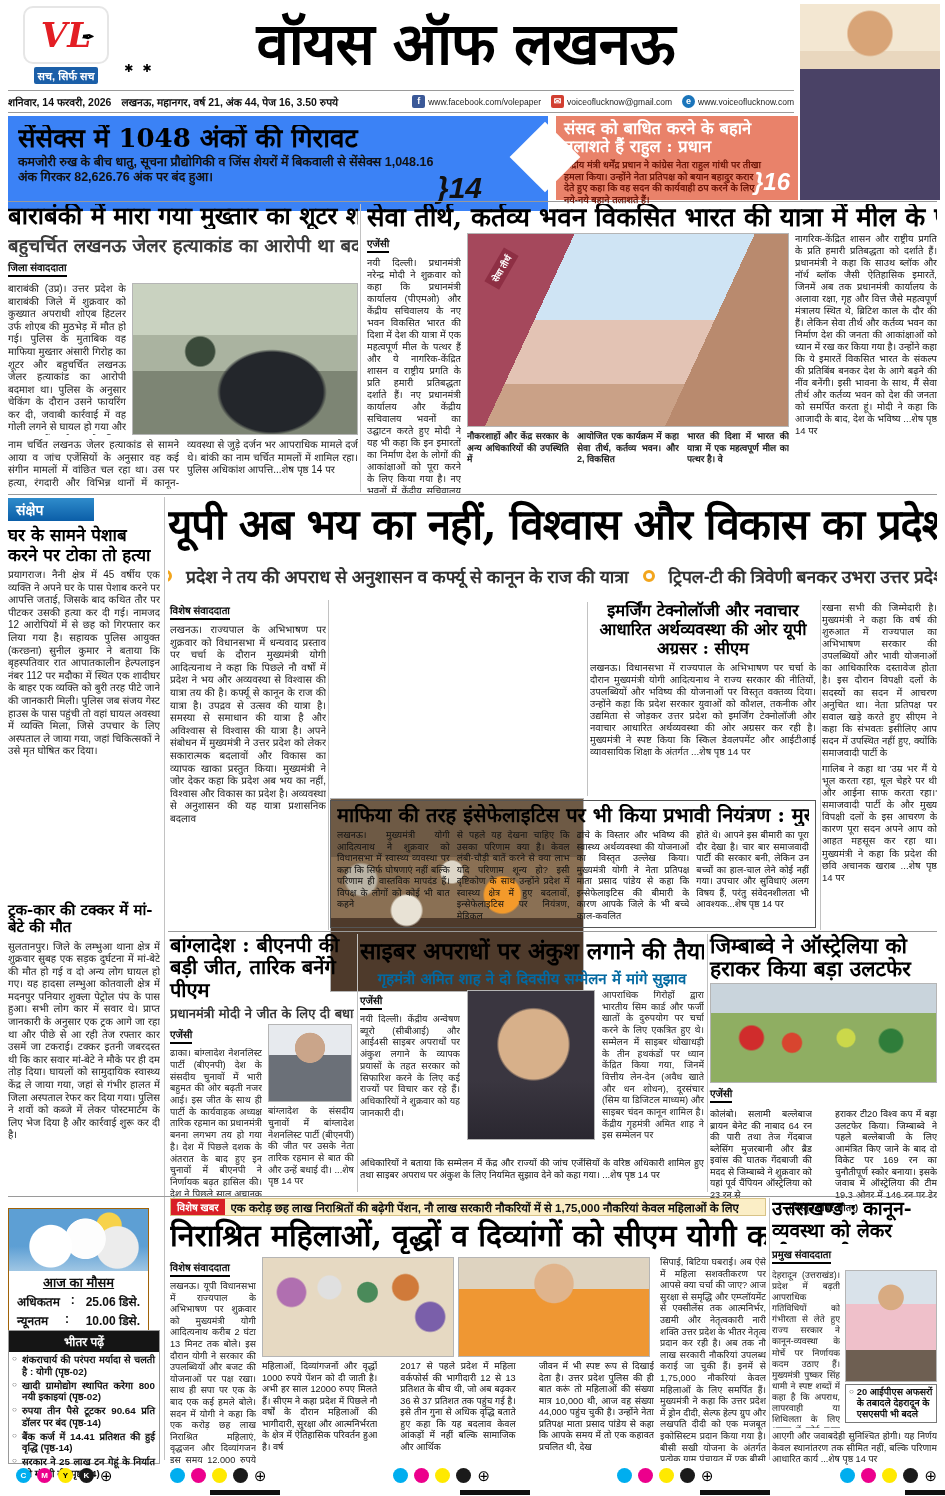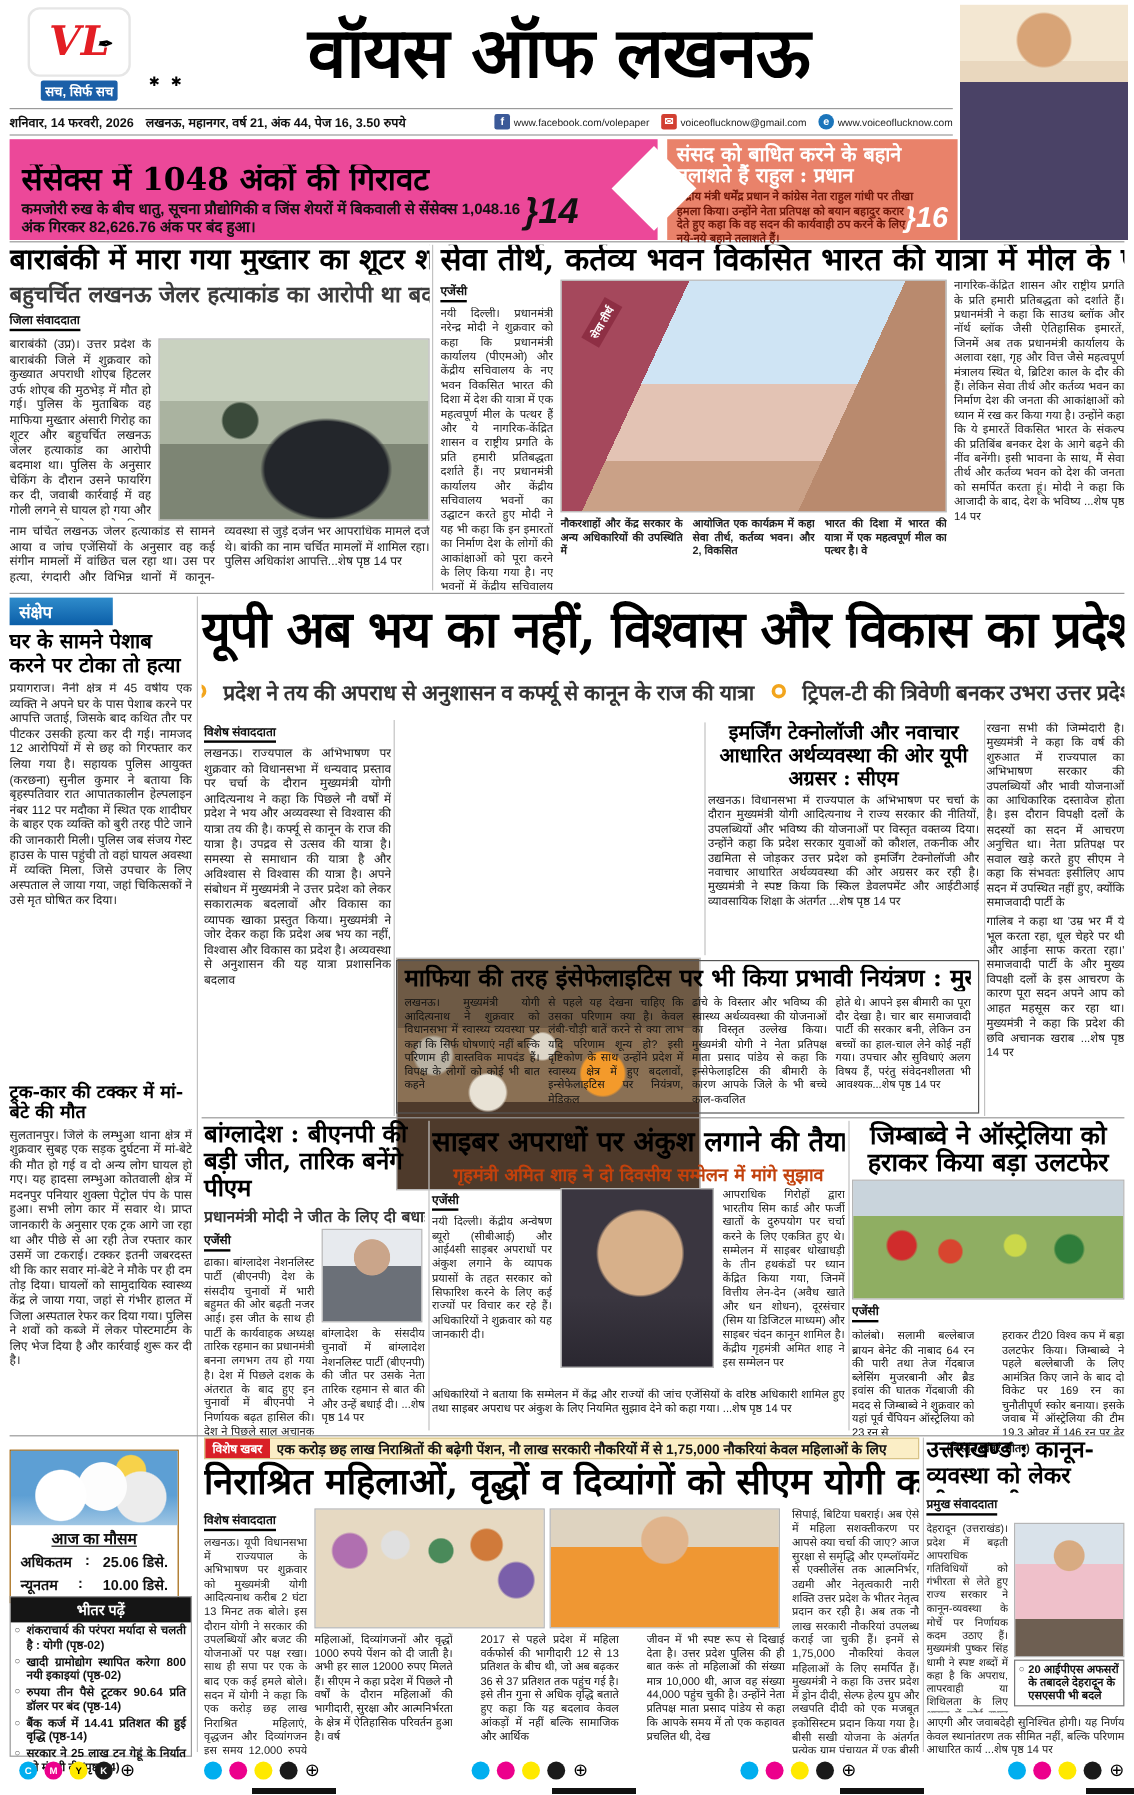--- a/index.html
+++ b/index.html
@@ -25,21 +25,21 @@
 .soc{display:flex;align-items:center;gap:3px}
 .ic{width:13px;height:13px;display:inline-block;text-align:center;font:bold 9px/13px "Liberation Sans",sans-serif;color:#fff;border-radius:2px}
 .ic.fb{background:#3b5998}
 .ic.mail{background:#d23f31}
 .ic.web{background:#1b75bb;border-radius:50%}
 .ph{position:relative;overflow:hidden;border:1px solid #b5b5b5;background:#cfcfcf}
 .ph-pradhan{left:800px;top:4px;width:140px;height:196px;border:none;background:
  radial-gradient(circle at 50% 15%,#d8a477 0 12%,rgba(0,0,0,0) 13%),
  linear-gradient(180deg,#f3e7d2 0 24%,#e9d7be 24% 33%,#4a4266 33% 100%)}
 
-.teaser-sensex{left:8px;top:116px;width:540px;height:84px;background:#ec4899;padding:21px 10px;position:absolute}
+.teaser-sensex{left:8px;top:116px;width:540px;height:95px;background:#3b82f6;padding:9px 10px;position:absolute}
 .sensex-hl{font-size:26px;line-height:1.05;font-weight:bold;white-space:nowrap;overflow:hidden}
 .sensex-tx{font-size:12.5px;font-weight:bold;line-height:1.2;width:420px;margin-top:3px;font-family:"Liberation Sans",sans-serif}
 .page-ref{position:absolute;font-style:italic;font-weight:bold}
 .sensex-ref{right:66px;bottom:6px;font-size:30px}
 .diamond{left:520px;top:132px;width:50px;height:50px;background:#fff;transform:rotate(45deg);z-index:2}
 .teaser-parl{left:556px;top:116px;width:242px;height:84px;background:#e9826a;padding:4px 8px;position:absolute;z-index:1}
 .parl-hl{font-size:16.5px;line-height:1.1;font-weight:bold;color:#fff}
 .parl-tx{font-size:9.5px;line-height:1.22;color:#6e1608;font-weight:bold;margin-top:3px;width:200px}
 .parl-ref{right:8px;bottom:4px;font-size:24px;color:#fff}
 
@@ -105,32 +105,32 @@
 .bg-grid{display:flex;gap:6px;margin-top:2px}
 .bg-grid .bt{font-size:9.3px}
 .bg-left{width:92px;flex:none}
 .bg-left .bt{height:168px}
 .ph-tarique{width:84px;height:78px;background:
  radial-gradient(circle at 50% 30%,#caa58a 0 22%,rgba(0,0,0,0) 23%),
  linear-gradient(180deg,#e7eaee 0 40%,#6b7078 40% 100%)}
 .bg-right .bt{height:88px;margin-top:4px}
 .cyber{left:360px;top:934px;width:344px;height:260px}
 .cy-hl{font-size:23px;text-align:center;white-space:nowrap;overflow:hidden}
-.cy-sub{font-size:15px;text-align:center;color:#c2410c;white-space:nowrap;overflow:hidden;margin-top:2px}
+.cy-sub{font-size:15px;text-align:center;color:#0369a1;white-space:nowrap;overflow:hidden;margin-top:2px}
 .cy-grid{display:flex;gap:7px;margin-top:2px}
 .cy-c1{width:100px;flex:none}
 .cy-c1 .bt{font-size:9.3px;height:140px}
 .ph-shah{width:128px;height:150px;flex:none;background:
  radial-gradient(circle at 52% 36%,#d7b08a 0 30%,rgba(0,0,0,0) 32%),
  linear-gradient(180deg,#3a3640 0 60%,#2a2730 100%)}
 .cy-c3{flex:1}
 .cy-c3 .bt{font-size:9.3px;height:160px}
 .cy-cap{font-size:9.3px;line-height:1.25;text-align:justify;margin-top:4px;height:40px;overflow:hidden}
 .zimbabwe{left:710px;top:934px;width:227px;height:260px}
-.zw-hl{font-size:21px;text-align:center;line-height:1.1}
+.zw-hl{font-size:21px;line-height:1.1}
 .ph-cricket{width:100%;height:100px;margin-top:3px;background:
  radial-gradient(circle at 18% 55%,#d02c2c 0 6%,rgba(0,0,0,0) 7%),
  radial-gradient(circle at 36% 60%,#d8452f 0 6%,rgba(0,0,0,0) 7%),
  radial-gradient(circle at 60% 55%,#cbd84a 0 6%,rgba(0,0,0,0) 7%),
  radial-gradient(circle at 80% 58%,#2f7d3a 0 6%,rgba(0,0,0,0) 7%),
  linear-gradient(180deg,#c9d4dc 0 30%,#8fae62 30% 100%)}
 .zw-cols{display:flex;gap:23px;margin-top:2px}
 .zw-cols p{flex:1;font-size:9.2px;line-height:1.25;text-align:justify;height:92px;overflow:hidden}
 .zw-note{text-align:center;font-size:9.5px;font-weight:bold}
 

